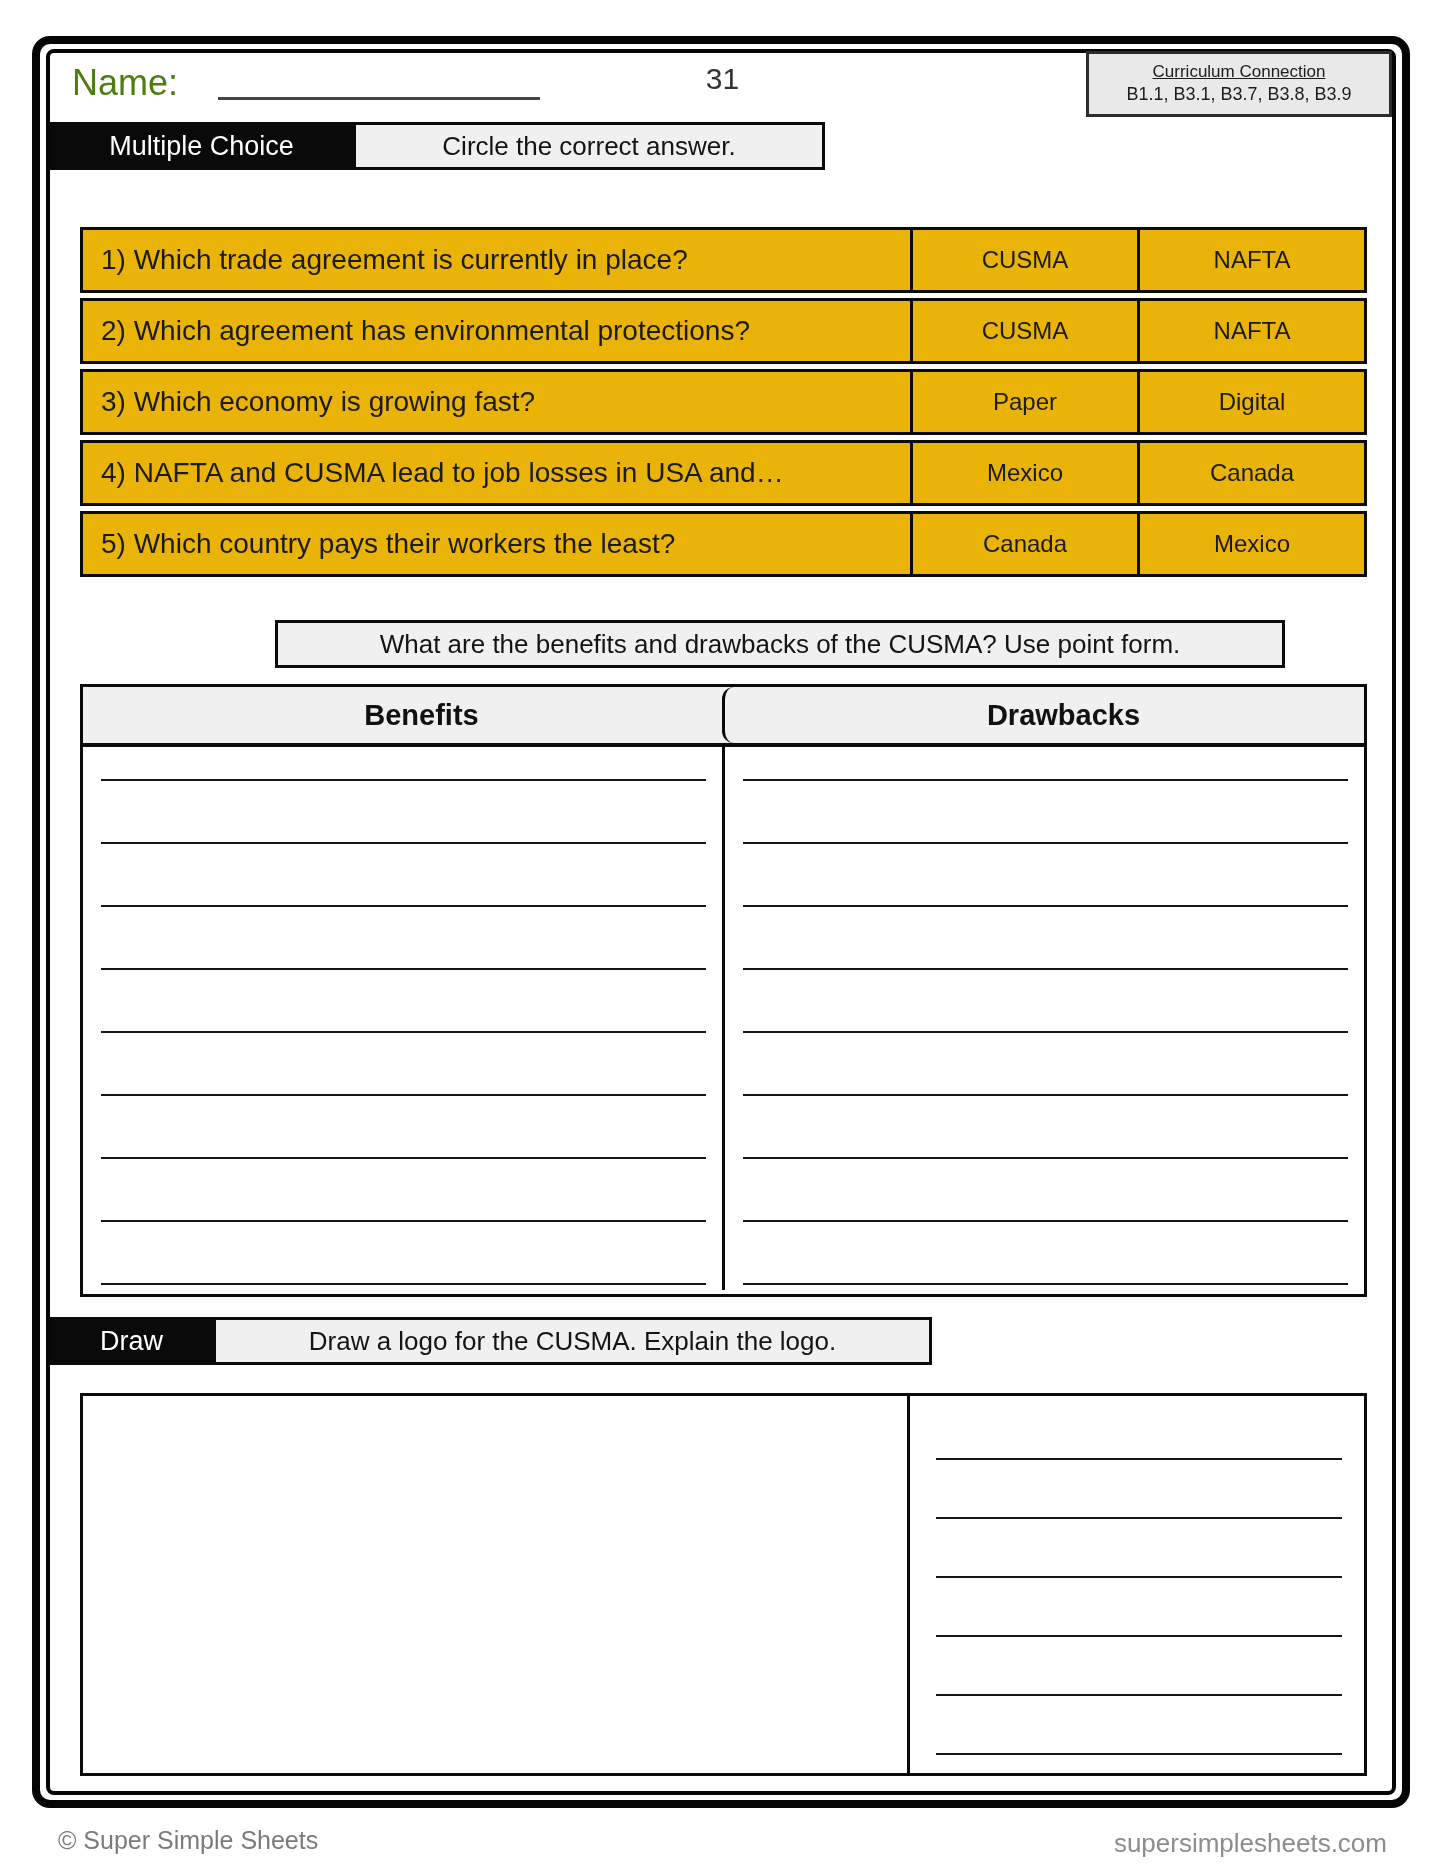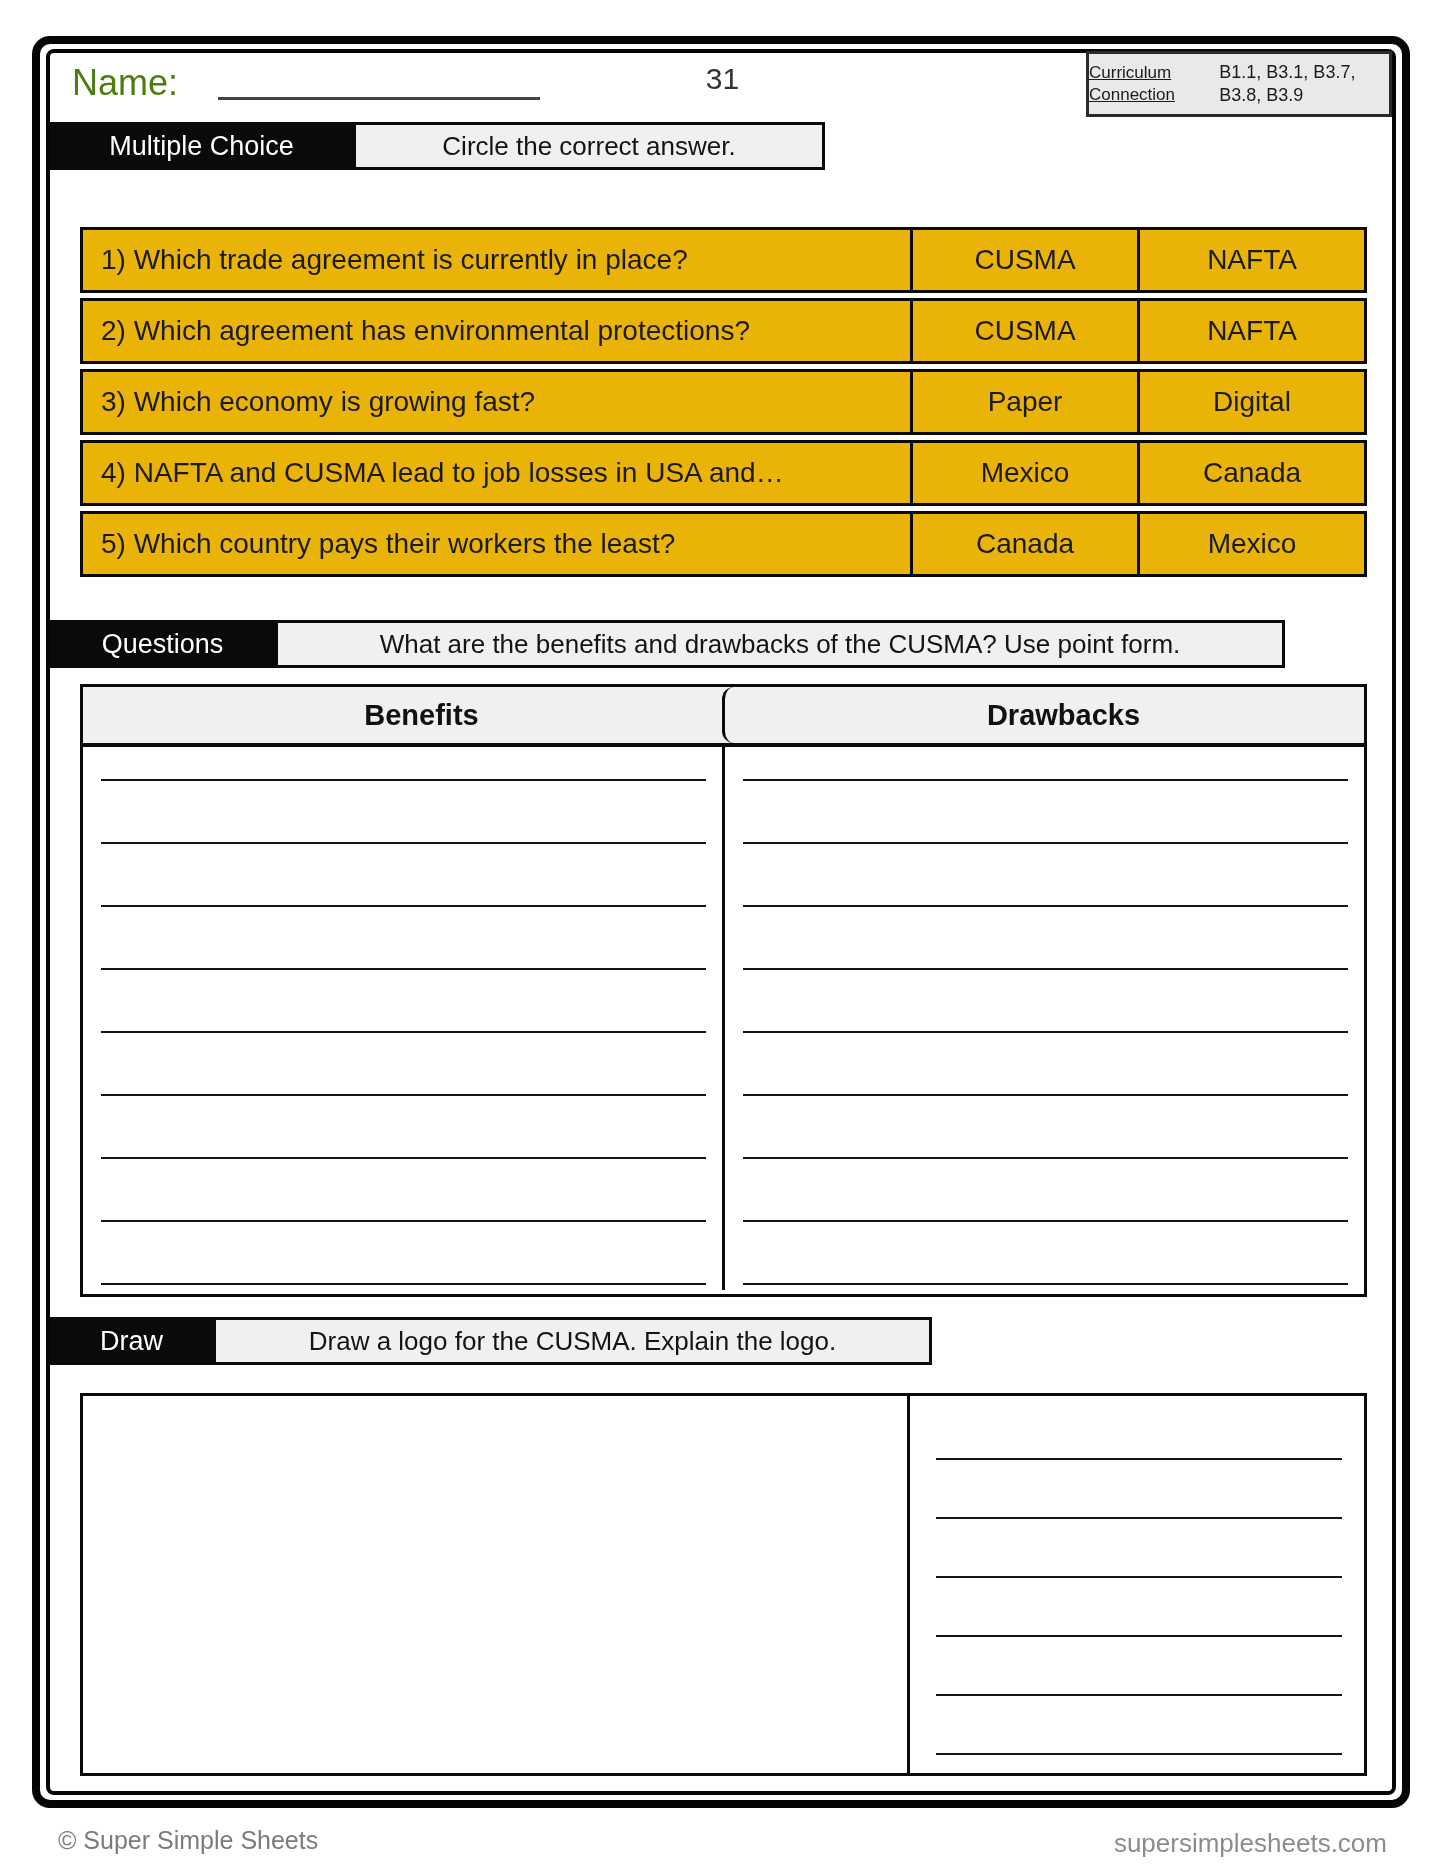--- a/index.html
+++ b/index.html
@@ -14,42 +14,42 @@
                   border:4px solid #050505; border-radius:8px; }
 
   
   .name-label { position:absolute; left:72px; top:62px; font-size:36px; color:#4d7c0f; }
   .name-line  { position:absolute; left:218px; top:60px; width:322px; height:40px;
                 border-bottom:3px solid #444; }
   .page-number { position:absolute; left:0; top:62px; width:1445px; text-align:center;
                  font-size:30px; color:#333; }
   .curriculum-box { position:absolute; left:1086px; top:51px; width:306px; height:66px;
                     background:#e9e9e9; border:3px solid #2b2b2b;
-                    display:flex; flex-direction:row; align-items:center; justify-content:center; }
+                    display:flex; flex-direction:column; align-items:center; justify-content:center; }
   .curriculum-title { font-size:17px; color:#1c1c1c; text-decoration:underline; line-height:1.3; }
   .curriculum-codes { font-size:18px; color:#1c1c1c; line-height:1.3; }
 
   
   .section-label { position:absolute; height:48px; background:#0a0a0a; color:#ffffff;
                    display:flex; align-items:center; justify-content:center; font-size:27px; }
   .instruction-box { position:absolute; height:48px; background:#f0f0f0; border:3px solid #0a0a0a;
                      display:flex; align-items:center; justify-content:center; font-size:26px; color:#141414; }
   .mc-label { left:50px; top:122px; width:303px; }
   .mc-instruction { left:353px; top:122px; width:472px; }
   .q-label { left:50px; top:620px; width:225px; }
   .q-instruction { left:275px; top:620px; width:1010px; }
   .d-label { left:50px; top:1317px; width:163px; }
   .d-instruction { left:213px; top:1317px; width:719px; }
 
   
   .mc-table { position:absolute; left:80px; top:227px; width:1287px; }
   .mc-row { display:flex; height:66px; border:3px solid #0a0a0a; margin-bottom:5px; background:#eab308; }
   .mc-q { flex:1; display:flex; align-items:center; padding-left:18px; font-size:28px; color:#1b1b1b; }
   .mc-a { width:227px; border-left:3px solid #0a0a0a; display:flex; align-items:center;
-          justify-content:center; font-size:28px; color:#1b1b1b; }
+          justify-content:center; font-size:24px; color:#1b1b1b; }
 
   
   .bd-table { position:absolute; left:80px; top:684px; width:1287px; height:613px;
               border:3px solid #0a0a0a; background:#fff; }
   .bd-header { display:flex; height:60px; border-bottom:4px solid #0a0a0a; background:#f0f0f0; }
   .bd-header-cell { flex:1; display:flex; align-items:center; justify-content:center;
                     font-size:29px; font-weight:bold; color:#111;padding-left:38px; }
   .bd-header-cell + .bd-header-cell { border-left:3px solid #0a0a0a;border-radius:12px; }
   .bd-body { display:flex; height:543px; }
   .bd-col { flex:1; padding:0 16px 0 18px; }
@@ -110,21 +110,20 @@
       <div class="mc-a">Mexico</div>
       <div class="mc-a">Canada</div>
     </div>
     <div class="mc-row">
       <div class="mc-q">5) Which country pays their workers the least?</div>
       <div class="mc-a">Canada</div>
       <div class="mc-a">Mexico</div>
     </div>
   </div>
 
-  <div class="section-label q-label">Questions</div>
   <div class="instruction-box q-instruction">What are the benefits and drawbacks of the CUSMA? Use point form.</div>
 
   <div class="bd-table">
     <div class="bd-header">
       <div class="bd-header-cell">Benefits</div>
       <div class="bd-header-cell">Drawbacks</div>
     </div>
     <div class="bd-body">
       <div class="bd-col">
         <div class="answer-line"></div>

